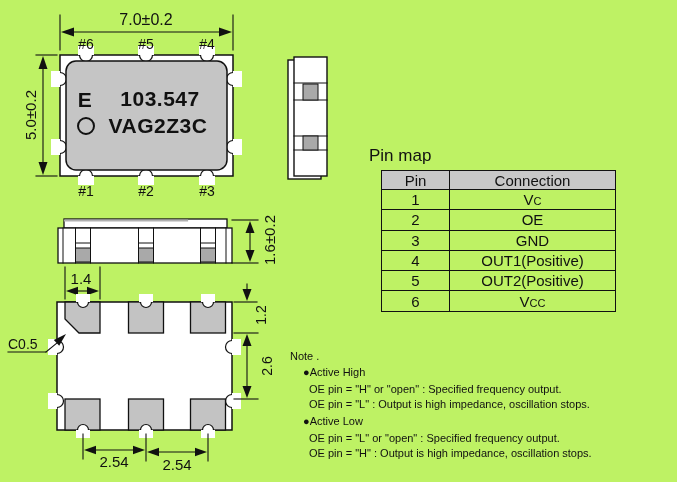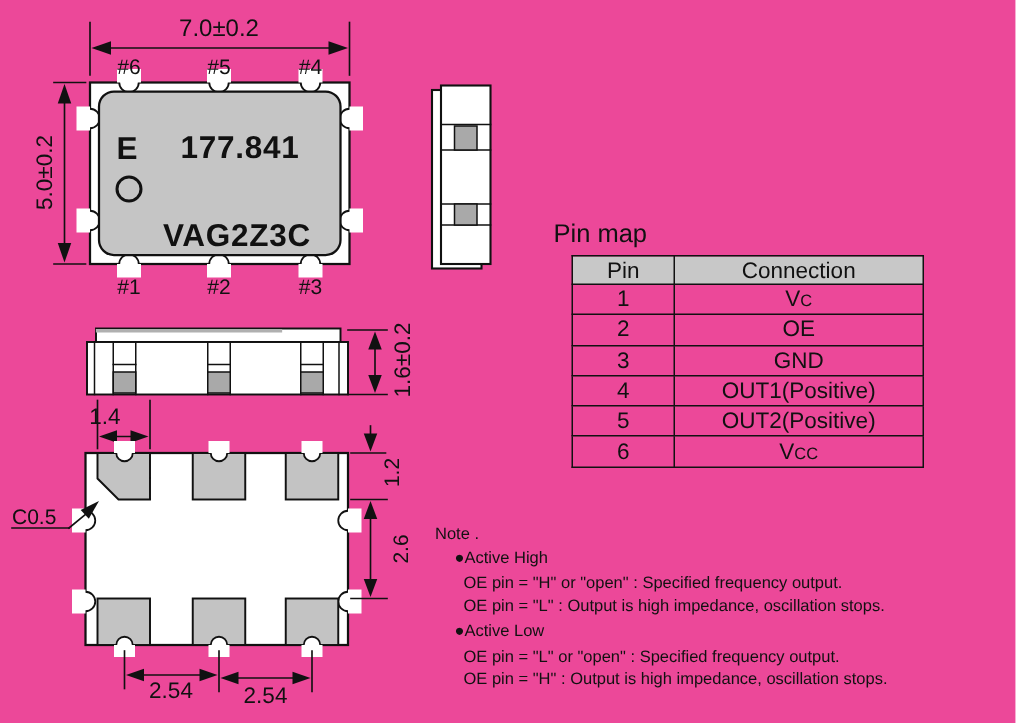--- a/index.html
+++ b/index.html
@@ -1,16 +1,16 @@
 <!DOCTYPE html>
 <html><head>
 <meta charset="utf-8">
 <style>
   html,body{margin:0;padding:0;background:#fff;}
-  #canvas{position:relative;width:677px;height:482px;background:#ec4899;overflow:hidden;
+  #canvas{position:relative;width:677px;height:482px;background:#bef264;overflow:hidden;
           font-family:"Liberation Sans", sans-serif;color:#111;}
   #art{position:absolute;left:0;top:0;}
   .t{position:absolute;white-space:nowrap;transform:translate(-50%,-50%);color:#111;}
   .ta{position:absolute;white-space:nowrap;color:#111;}
   .rot{transform:translate(-50%,-50%) rotate(-90deg);}
   .dim{font-size:15px;}
   .dim7{font-size:16px;}
   .pinlbl{font-size:14px;}
   .mark{font-size:21px;font-weight:bold;letter-spacing:.5px;}
   .title{font-size:17px;}
@@ -196,30 +196,30 @@
     </g>
   </svg>
 
   <div class="t dim7" style="left:146px;top:20px;">7.0±0.2</div>
   <div class="t pinlbl" style="left:86px;top:44px;">#6</div>
   <div class="t pinlbl" style="left:146px;top:44px;">#5</div>
   <div class="t pinlbl" style="left:207px;top:44px;">#4</div>
   <div class="t dim rot" style="left:30px;top:115px;">5.0±0.2</div>
 
   <div class="t mark" style="left:85px;top:100px;">E</div>
-  <div class="t mark" style="left:160px;top:99px;">177.841</div>
+  <div class="t mark" style="left:160px;top:99px;">103.547</div>
   <div class="circle-mark" style="left:86px;top:126px;"></div>
-  <div class="t mark" style="left:158px;top:126px;margin-top:32px;">VAG2Z3C</div>
+  <div class="t mark" style="left:158px;top:126px;">VAG2Z3C</div>
 
   <div class="t pinlbl" style="left:86px;top:191px;">#1</div>
   <div class="t pinlbl" style="left:146px;top:191px;">#2</div>
   <div class="t pinlbl" style="left:207px;top:191px;">#3</div>
 
   <div class="t dim rot" style="left:269px;top:240px;">1.6±0.2</div>
-  <div class="t dim" style="left:70px;top:278px;">1.4</div>
+  <div class="t dim" style="left:81px;top:278px;">1.4</div>
 
   <div class="ta dim" style="left:8px;top:336px;font-size:14px;">C0.5</div>
   <div class="t rot" style="left:261px;top:315px;font-size:14px;">1.2</div>
   <div class="t rot" style="left:267px;top:366px;font-size:14px;">2.6</div>
   <div class="t dim" style="left:114px;top:461px;">2.54</div>
   <div class="t dim" style="left:177px;top:464px;">2.54</div>
 
   <div class="ta title" style="left:369px;top:146px;text-align:center;">Pin map</div>
   <table class="pinmap">
     <colgroup>

